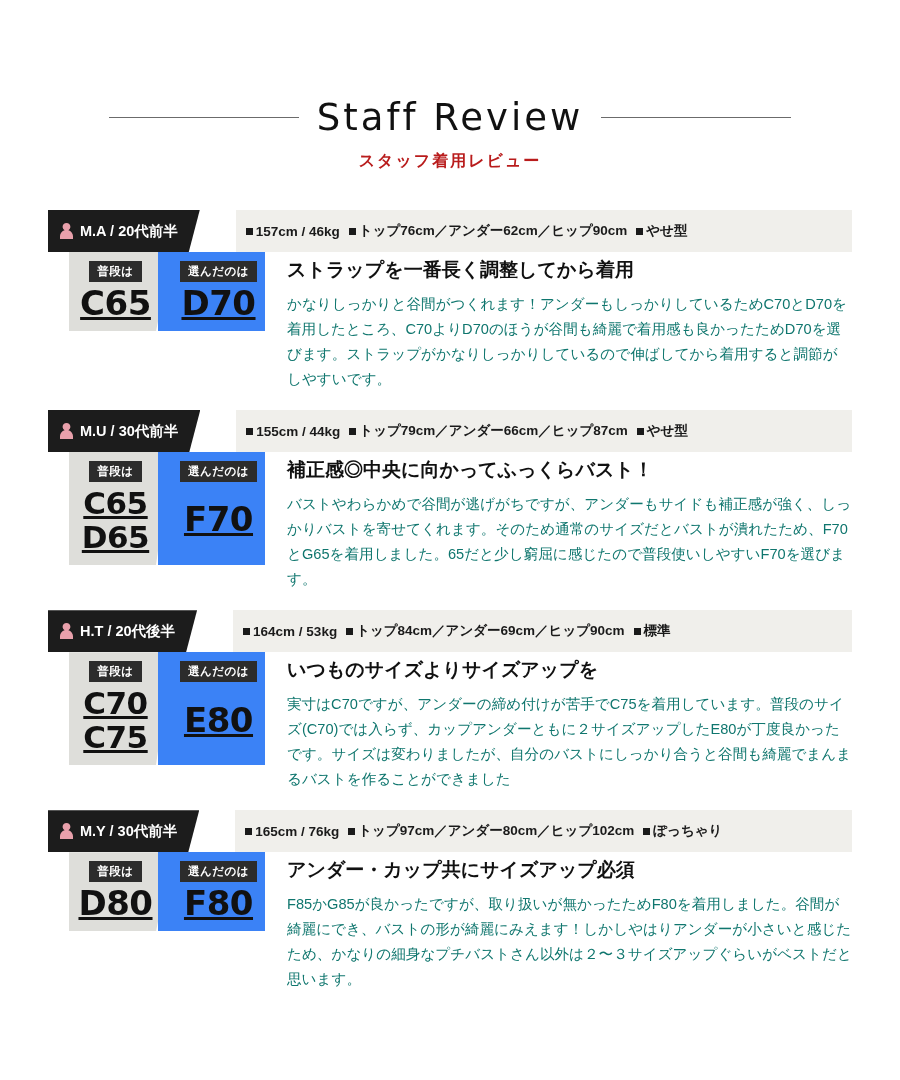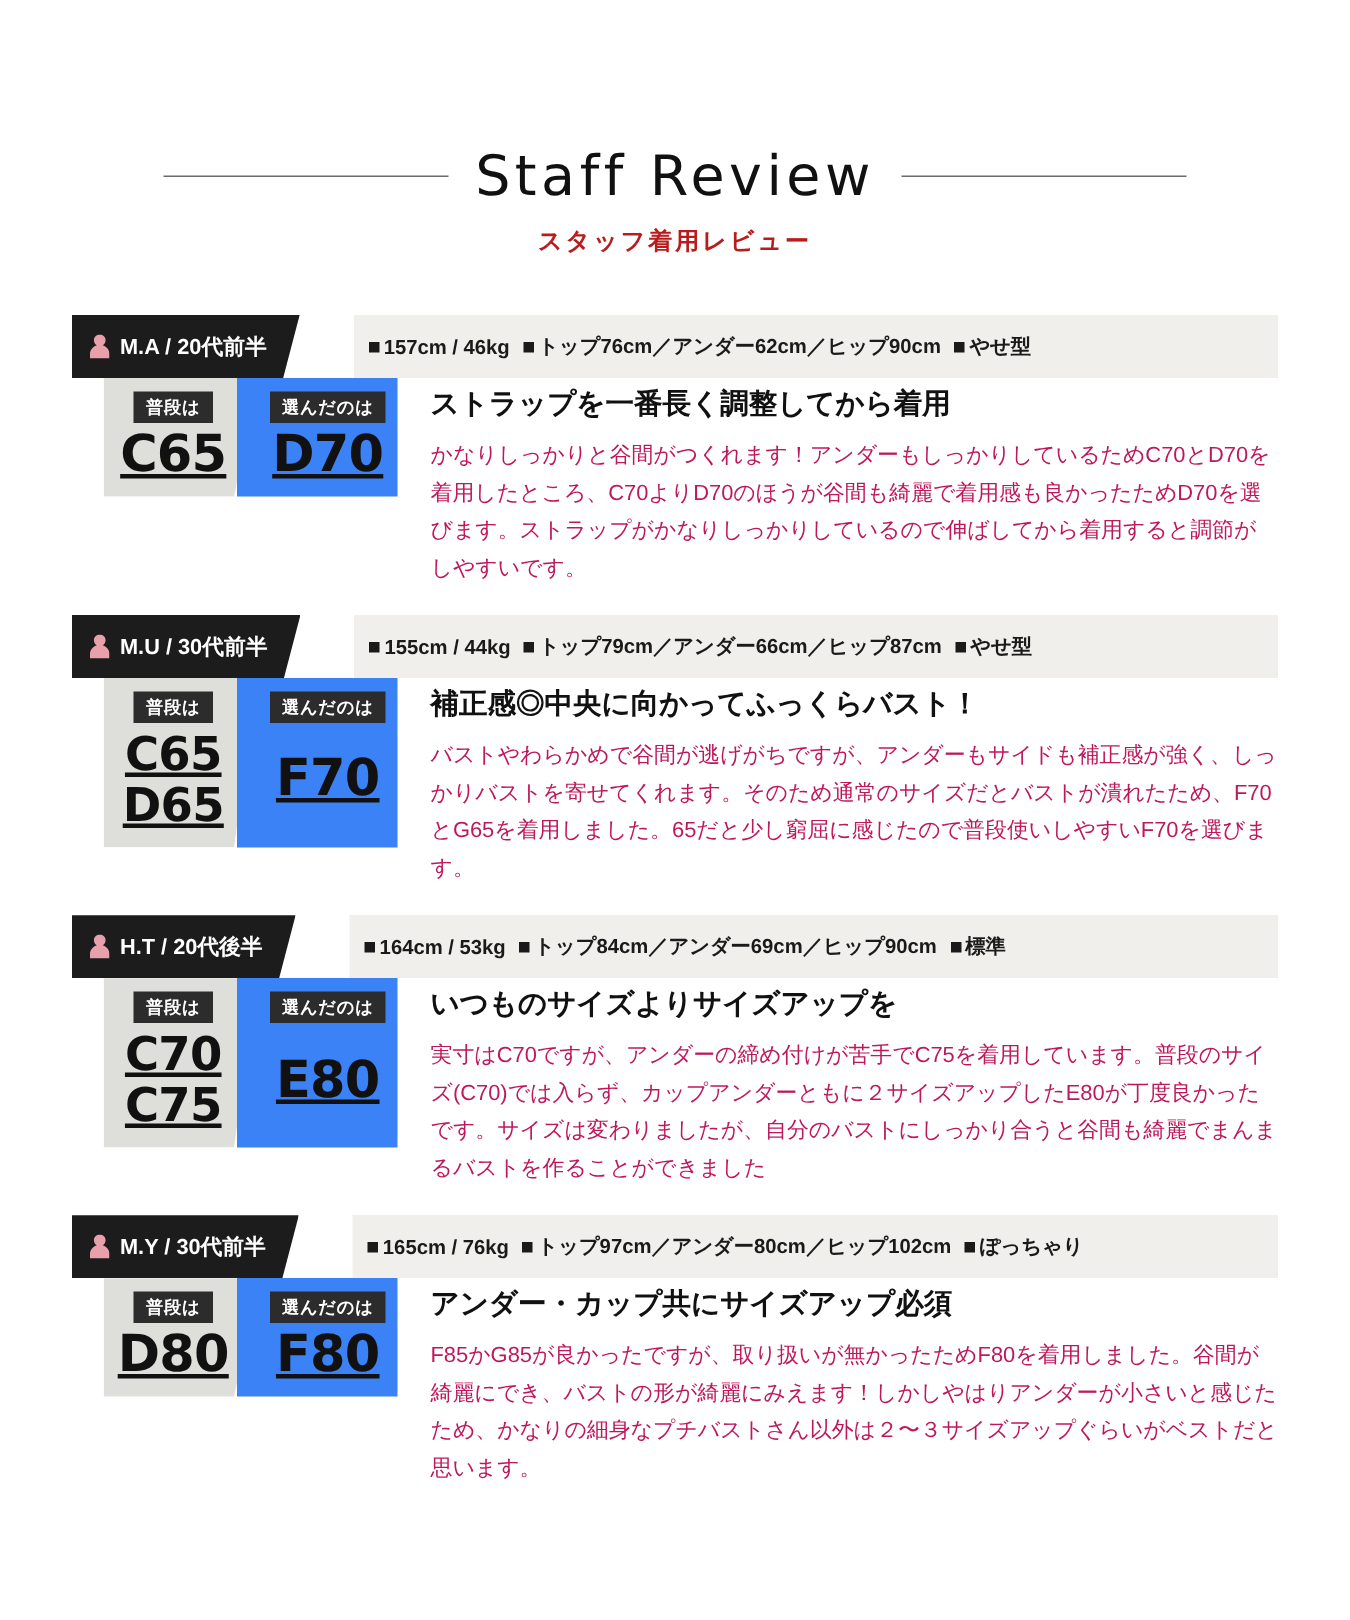--- a/index.html
+++ b/index.html
@@ -175,21 +175,21 @@
     font-size: 19px;
     font-weight: 700;
     letter-spacing: 0px;
     color: #111;
     line-height: 1.3;
   }
   .review-body {
     margin-top: 9px;
     font-size: 14.6px;
     line-height: 1.72;
-    color: #be185d;
+    color: #0f766e;
     letter-spacing: 0px;
   }
 
   
   .size-vals.two-line { font-size: 31px; line-height: 1.12; }
 </style>
 </head>
 <body>
 
 <div class="page">

